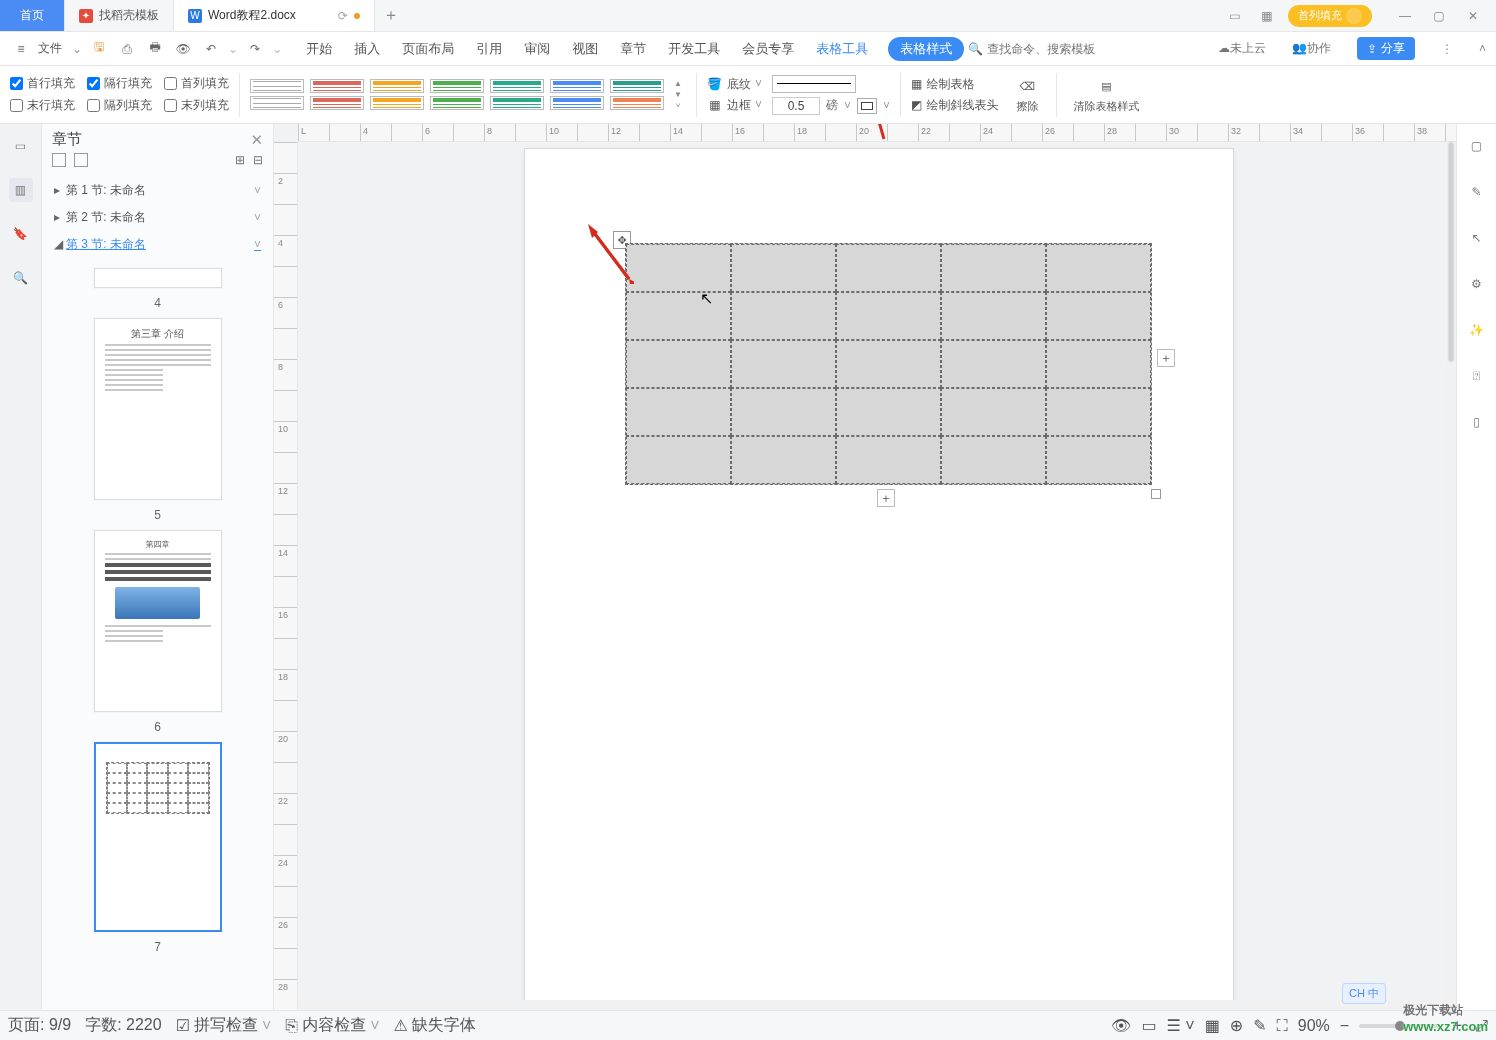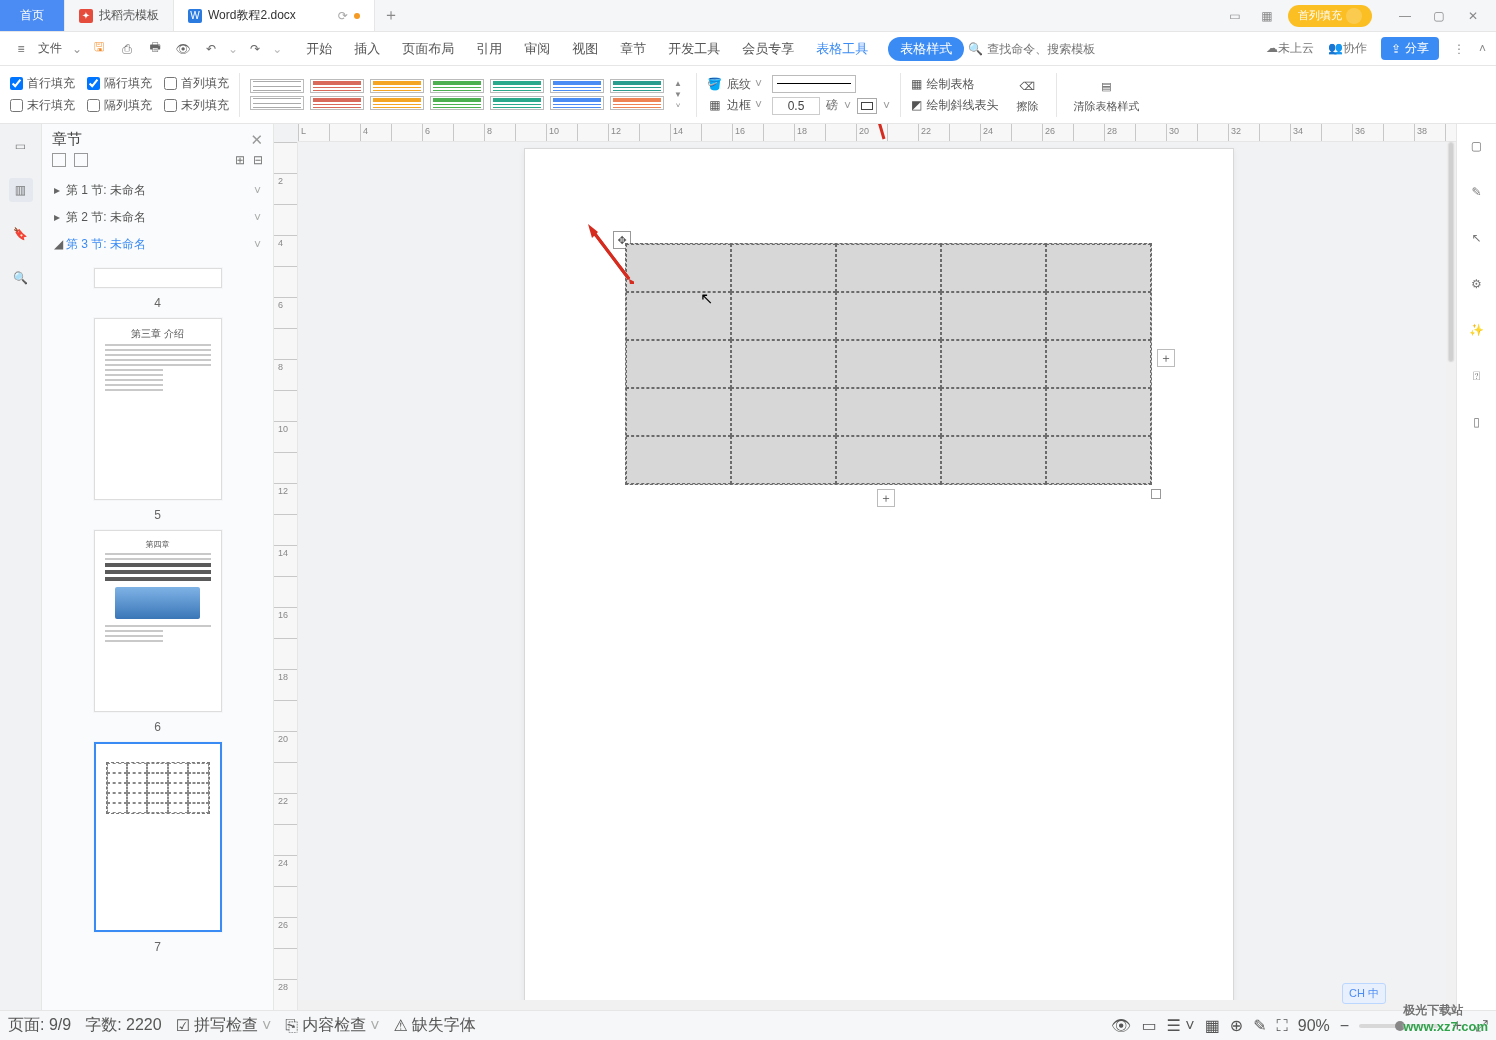--- a/index.html
+++ b/index.html
@@ -24,21 +24,21 @@
 
   
   .menubar { height:34px; display:flex; align-items:center; border-bottom:1px solid #e6e6e6; padding:0 10px; gap:4px; }
   .menubar .qa { display:flex; align-items:center; gap:6px; color:#666;}
   .menubar .qa .iconbtn{ width:22px;height:22px;display:inline-flex;align-items:center;justify-content:center;}
   .menubar .file-label { margin:0 4px 0 0; color:#555;}
   .menu-items { display:flex; align-items:center; gap:18px; margin-left:18px;}
   .menu-items .mi { color:#555; font-size:13px; padding:4px 2px; }
   .menu-items .mi.link { color:#3b8bf4;}
   .menu-items .mi.pill { background:#3b8bf4; color:#fff; border-radius:12px; padding:3px 12px; }
-  .menu-right { margin-left:auto; display:flex; align-items:center; gap:14px; color:#777;}
+  .menu-right { margin-left:auto; display:flex; align-items:center; gap:26px; color:#777;}
   .share-btn { background:#3b8bf4; color:#fff; border-radius:4px; padding:3px 10px; display:flex;align-items:center;gap:4px;}
   .searchbox { display:flex; align-items:center; gap:4px; color:#aaa;}
   .searchbox input{ border:none; outline:none; width:150px; font-size:12px; color:#666;}
 
   
   .ribbon { height:58px; border-bottom:1px solid #e6e6e6; display:flex; align-items:center; padding:4px 10px; gap:10px; background:#fff;}
   .check-grid { display:grid; grid-template-columns: repeat(3,auto); grid-auto-rows:18px; gap:4px 12px; align-content:center;}
   .check-grid label{ display:flex; align-items:center; gap:4px; font-size:12px; color:#555;}
   .check-grid input{ width:13px; height:13px;}
   .sep { width:1px; height:44px; background:#e6e6e6;}
@@ -88,21 +88,21 @@
   .right-rail .ritem{ width:24px;height:24px;display:flex;align-items:center;justify-content:center;}
 
   .chapters { width:232px; border-right:1px solid #e6e6e6; display:flex; flex-direction:column; background:#fafbfc;}
   .chapters .hdr { display:flex; align-items:center; padding:6px 10px 4px; color:#444; font-size:15px;}
   .chapters .hdr .x{ margin-left:auto; color:#999;}
   .chapters .tbrow{ display:flex; gap:8px; padding:0 10px 6px; color:#777;}
   .chapters .tbrow .sq{ width:14px;height:14px;border:1px solid #999;display:inline-block;}
   .chap-list { padding:4px 8px;}
   .chap-item { display:flex; align-items:center; padding:5px 4px; color:#555; font-size:12px; justify-content:space-between;}
   .chap-item .tri{ width:8px;display:inline-block; color:#666; margin-right:4px;}
-  .chap-item.active{ color:#3b8bf4;}
+  .chap-item.active{ color:#3b8bf4;text-decoration:underline;}
 
   .thumbs { flex:1; overflow:hidden; padding:6px 20px 10px; display:flex; flex-direction:column; gap:8px; align-items:center;}
   .thumb { width:128px; background:#fff; border:1px solid #ddd; box-shadow:0 0 0 1px rgba(0,0,0,0.02); position:relative;}
   .thumb.sel{ border:2px solid #3b8bf4;}
   .thumb.h0{ height:20px;}
   .thumb.h1{ height:182px;}
   .thumb.h2{ height:182px;}
   .thumb.h3{ height:190px;}
   .tnum{ font-size:12px; color:#666;}
   .thumb .lines{ padding:8px 10px; display:flex; flex-direction:column; gap:3px;}

